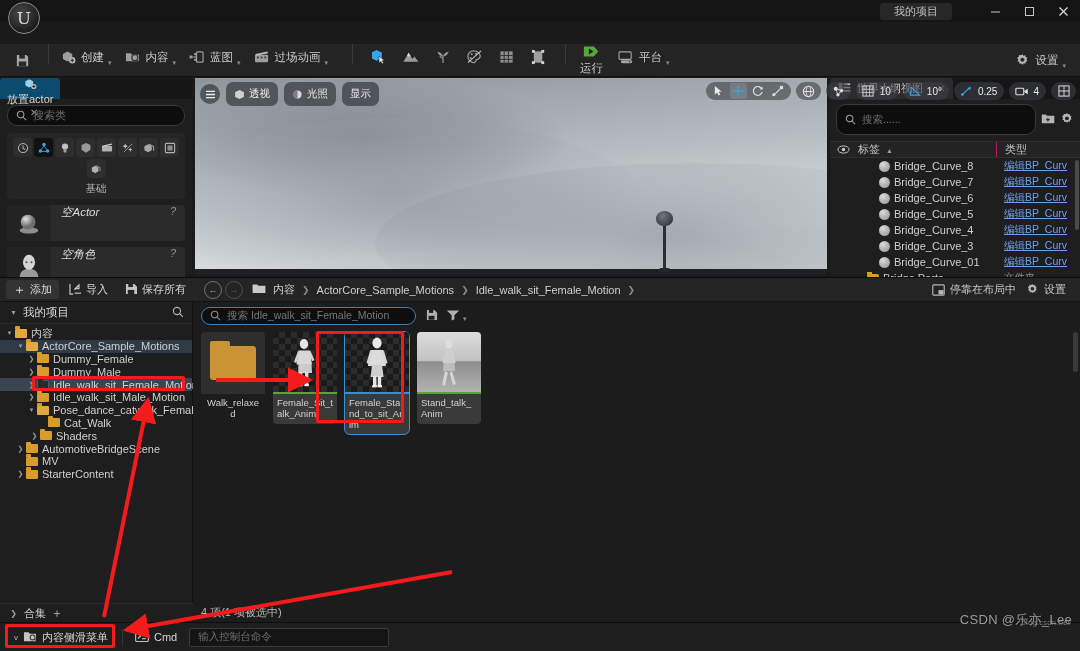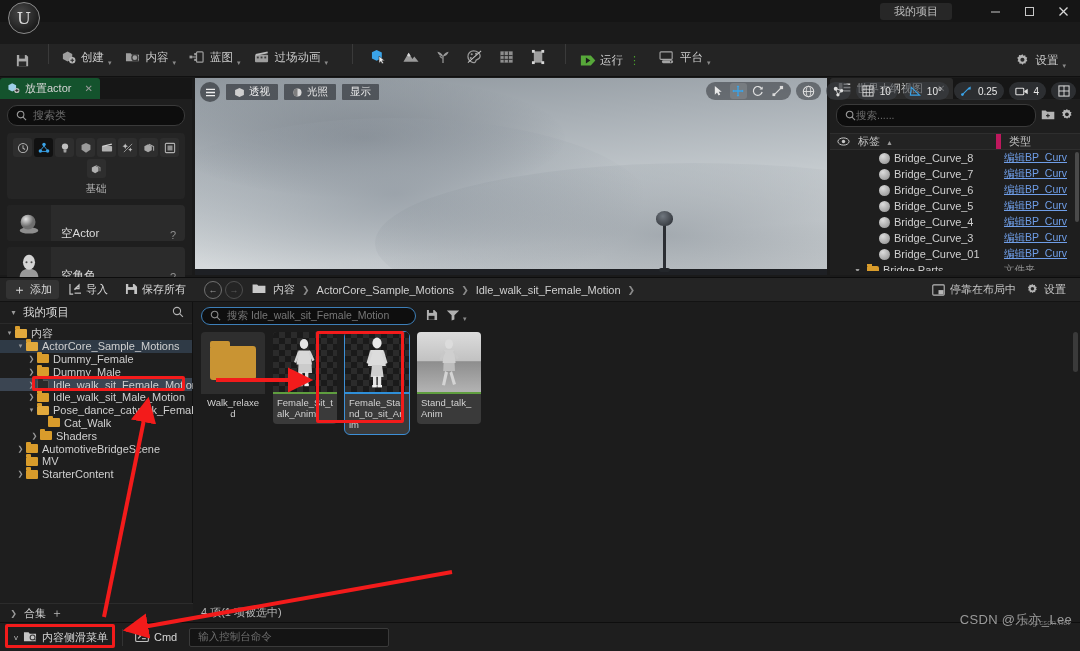--- a/index.html
+++ b/index.html
@@ -33,80 +33,80 @@
 
   
   .toolbar{position:absolute;left:0;top:44px;width:1080px;height:33px;background:#242424;
     border-bottom:1px solid #101010;display:flex;}
   .tb-save{width:44px;height:33px;display:flex;align-items:center;justify-content:center;}
   .tb-sep{width:1px;height:20px;background:#3a3a3a;margin:0 4px;}
   .tb-btn{display:flex;align-items:center;gap:4px;height:26px;padding:0 6px;border-radius:3px;color:#cacaca;font-size:11.5px;}
   .tb-ico{width:18px;height:16px;display:flex;align-items:center;justify-content:center;}
   .caret{font-size:7px;color:#8a8a8a;align-self:flex-end;margin-bottom:3px;}
   .tb-iconly{width:32px;height:26px;display:flex;align-items:center;justify-content:center;border-radius:3px;}
-  .play-grp{display:flex;align-items:center;gap:2px;margin-left:10px;}
+  .play-grp{display:flex;align-items:center;gap:2px;margin-left:10px;flex-direction:column;}
   .play-lbl{color:#cfcfcf;font-size:11.5px;}
   .kebab{color:#4aa02c;letter-spacing:0;font-size:11px;padding:0 4px;}
   .tb-right{margin-left:auto;display:flex;align-items:center;padding-right:8px;}
 
   
   .lpanel{position:absolute;left:0;top:78px;width:192px;height:197px;background:#1e1e1e;}
   .ptabhdr{height:21px;background:#161616;display:flex;align-items:center;}
-  .ptab{height:21px;background:#14532d;display:flex;align-items:center;gap:5px;padding:0 7px;font-size:11px;color:#d5d5d5;border-top-left-radius:3px;border-top-right-radius:3px;}
+  .ptab{height:21px;background:#0c4a6e;display:flex;align-items:center;padding:0 7px;font-size:11px;color:#d5d5d5;border-top-left-radius:3px;border-top-right-radius:3px;flex-direction:column;}
   .ptab .x{margin-left:8px;color:#9a9a9a;font-size:10px;}
   .searchbox{margin:6px 7px 0 7px;height:21px;background:#0d0d0d;border:1px solid #3a3a3a;border-radius:10px;
     display:flex;align-items:center;padding:0 8px;gap:6px;}
   .searchbox .ph{color:#6d6d6d;font-size:11px;}
   .catgrid{margin:7px 7px 0 7px;background:#252525;border-radius:4px;padding:5px 4px 3px 4px;}
   .catrow{display:flex;gap:2px;justify-content:center;}
   .cat{width:19px;height:19px;border-radius:3px;display:flex;align-items:center;justify-content:center;background:#2e2e2e;}
   .cat.active{background:#111;}
   .catrow2{display:flex;justify-content:center;margin-top:2px;}
   .catlbl{text-align:center;font-size:10.5px;color:#b4b4b4;margin-top:4px;}
-  .arow{margin:6px 7px 0 7px;height:36px;background:#2b2b2b;border-radius:4px;display:flex;align-items:flex-end;}
+  .arow{margin:6px 7px 0 7px;height:36px;background:#2b2b2b;border-radius:4px;display:flex;align-items:flex-start;font-style:italic;}
   .athumb{width:44px;height:36px;background:#232323;border-radius:4px 0 0 4px;display:flex;align-items:center;justify-content:center;}
   .alabel{flex:1;padding-left:10px;font-size:11.5px;color:#dadada;}
   .ahelp{width:24px;color:#8e8e8e;font-size:11px;text-align:center;}
 
   
   .viewport{position:absolute;left:195px;top:78px;width:632px;height:197px;overflow:hidden;
     background:linear-gradient(175deg,#8e969d 0%,#a8afb5 28%,#c2c8cc 55%,#d8dcde 78%,#cfd3d5 100%);}
   .cloud1{position:absolute;left:-60px;top:40px;width:520px;height:190px;border-radius:50%;
     background:radial-gradient(ellipse at 50% 40%,rgba(150,158,166,.85),rgba(175,182,188,0) 68%);}
   .cloud2{position:absolute;left:180px;top:85px;width:640px;height:160px;border-radius:50%;
     background:radial-gradient(ellipse at 45% 45%,rgba(120,129,138,.55),rgba(180,186,192,0) 70%);}
   .cloud3{position:absolute;left:-30px;top:0px;width:400px;height:120px;border-radius:50%;
     background:radial-gradient(ellipse at 50% 50%,rgba(105,113,122,.6),rgba(170,176,182,0) 72%);}
   .ground{position:absolute;left:0;bottom:0;width:632px;height:6px;background:#1e2024;}
   .lamp-pole{position:absolute;left:468px;bottom:5px;width:3px;height:48px;background:#2b2e33;}
   .lamp-head{position:absolute;left:461px;bottom:49px;width:17px;height:15px;border-radius:50% 50% 45% 45%;
     background:radial-gradient(circle at 40% 35%,#70777f,#383c42 75%);}
   .lamp-base{position:absolute;left:464px;bottom:3px;width:11px;height:4px;background:#23262a;border-radius:2px;}
 
   .vp-tl{position:absolute;left:200px;top:82px;display:flex;align-items:center;gap:6px;z-index:3;}
-  .vpill{height:16px;border-radius:1px;background:rgba(40,44,48,.62);display:flex;align-items:center;
+  .vpill{height:24px;border-radius:7px;background:rgba(40,44,48,.62);display:flex;align-items:center;
     gap:4px;padding:0 8px;font-size:10.5px;color:#ececec;}
   .vpill.rnd{width:20px;padding:0;justify-content:center;border-radius:50%;height:20px;}
   .vp-tr{position:absolute;right:4px;top:82px;display:flex;align-items:center;gap:5px;z-index:3;}
   .vgrp{height:18px;border-radius:9px;background:rgba(60,64,68,.60);display:flex;align-items:center;padding:0 4px;gap:3px;}
   .vbtn{width:17px;height:16px;display:flex;align-items:center;justify-content:center;border-radius:3px;}
   .vbtn.on{background:rgba(255,255,255,.12);}
   .vnum{font-size:10px;color:#e8e8e8;padding-right:3px;}
 
   
   .outliner{position:absolute;left:830px;top:78px;width:250px;height:197px;background:#1e1e1e;}
   .ol-head{height:21px;background:#161616;display:flex;align-items:center;}
   .ol-tab{height:21px;background:#2b2b2b;display:flex;align-items:center;gap:6px;padding:0 8px;font-size:11px;color:#d5d5d5;border-top-left-radius:3px;border-top-right-radius:3px;}
   .ol-search{margin:5px 6px 0 6px;display:flex;align-items:center;gap:5px;}
-  .ol-sbox{flex:1;height:23px;background:#0d0d0d;border:1px solid #3a3a3a;border-radius:10px;display:flex;align-items:center;padding:0 8px;}
+  .ol-sbox{flex:1;height:31px;background:#0d0d0d;border:1px solid #3a3a3a;border-radius:10px;display:flex;align-items:center;padding:0 8px;gap:6px;}
   .ol-sbox .ph{color:#6d6d6d;font-size:10.5px;}
   .ol-colhdr{margin-top:6px;height:17px;background:#232323;border-top:1px solid #2e2e2e;border-bottom:1px solid #2e2e2e;display:flex;align-items:center;font-size:11px;color:#c3c3c3;}
   .ol-eye{width:26px;text-align:center;}
   .ol-clbl{flex:1;padding-left:2px;}
-  .ol-ctype{width:84px;border-left:5px solid #be185d;padding-left:8px;}
+  .ol-ctype{width:84px;border-left:1px solid #be185d;padding-left:8px;}
   .ol-rows{position:relative;height:121px;overflow:hidden;}
   .ol-row{height:16px;display:flex;align-items:center;font-size:11px;color:#cfcfcf;}
   .ol-name{flex:1;display:flex;align-items:center;gap:4px;overflow:hidden;white-space:nowrap;}
   .ol-type{width:84px;font-size:10.5px;color:#8e8e8e;padding-left:8px;overflow:hidden;white-space:nowrap;}
   .ol-type.link{color:#6f9ee8;text-decoration:underline;}
   .tw{width:11px;text-align:center;color:#9a9a9a;font-size:8px;}
   .oicon{width:11px;height:11px;border-radius:50%;background:radial-gradient(circle at 35% 30%,#dcdcdc,#8b8b8b);flex:none;}
   .ofolder{width:12px;height:9px;background:#d99c2b;border-radius:1px 2px 2px 2px;flex:none;position:relative;}
   .ofolder:after{content:"";position:absolute;left:0;top:-2.5px;width:5px;height:3px;background:#d99c2b;border-radius:1px 1px 0 0;}
   .ol-scroll{position:absolute;right:1px;top:2px;width:4px;height:70px;background:#4a4a4a;border-radius:2px;}

